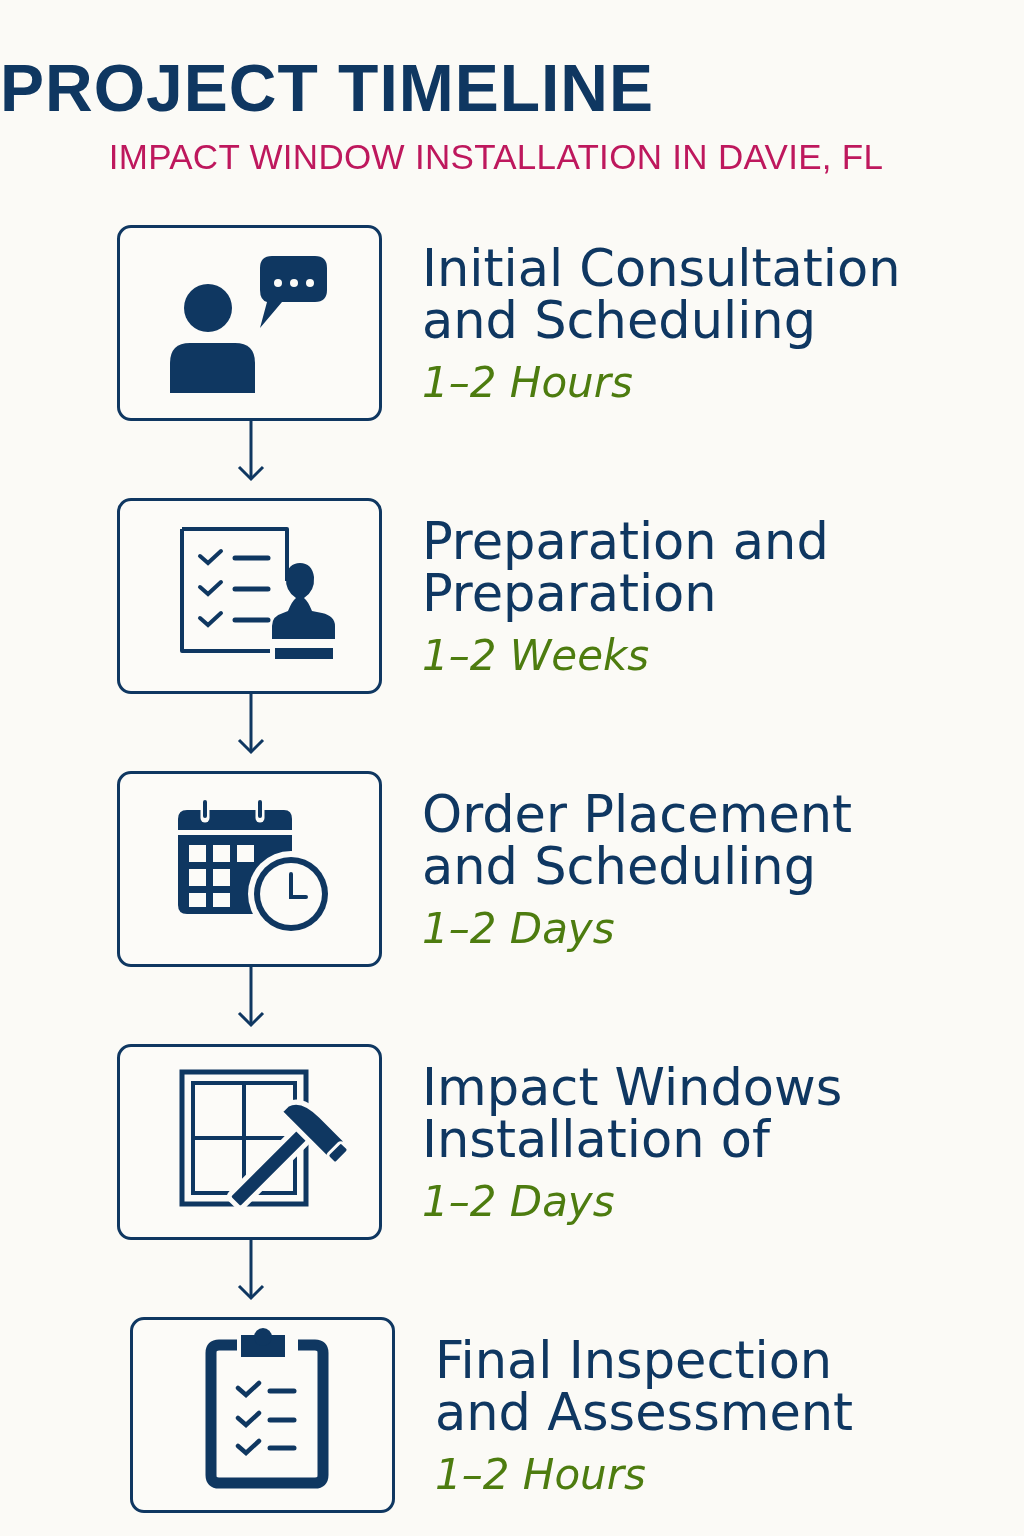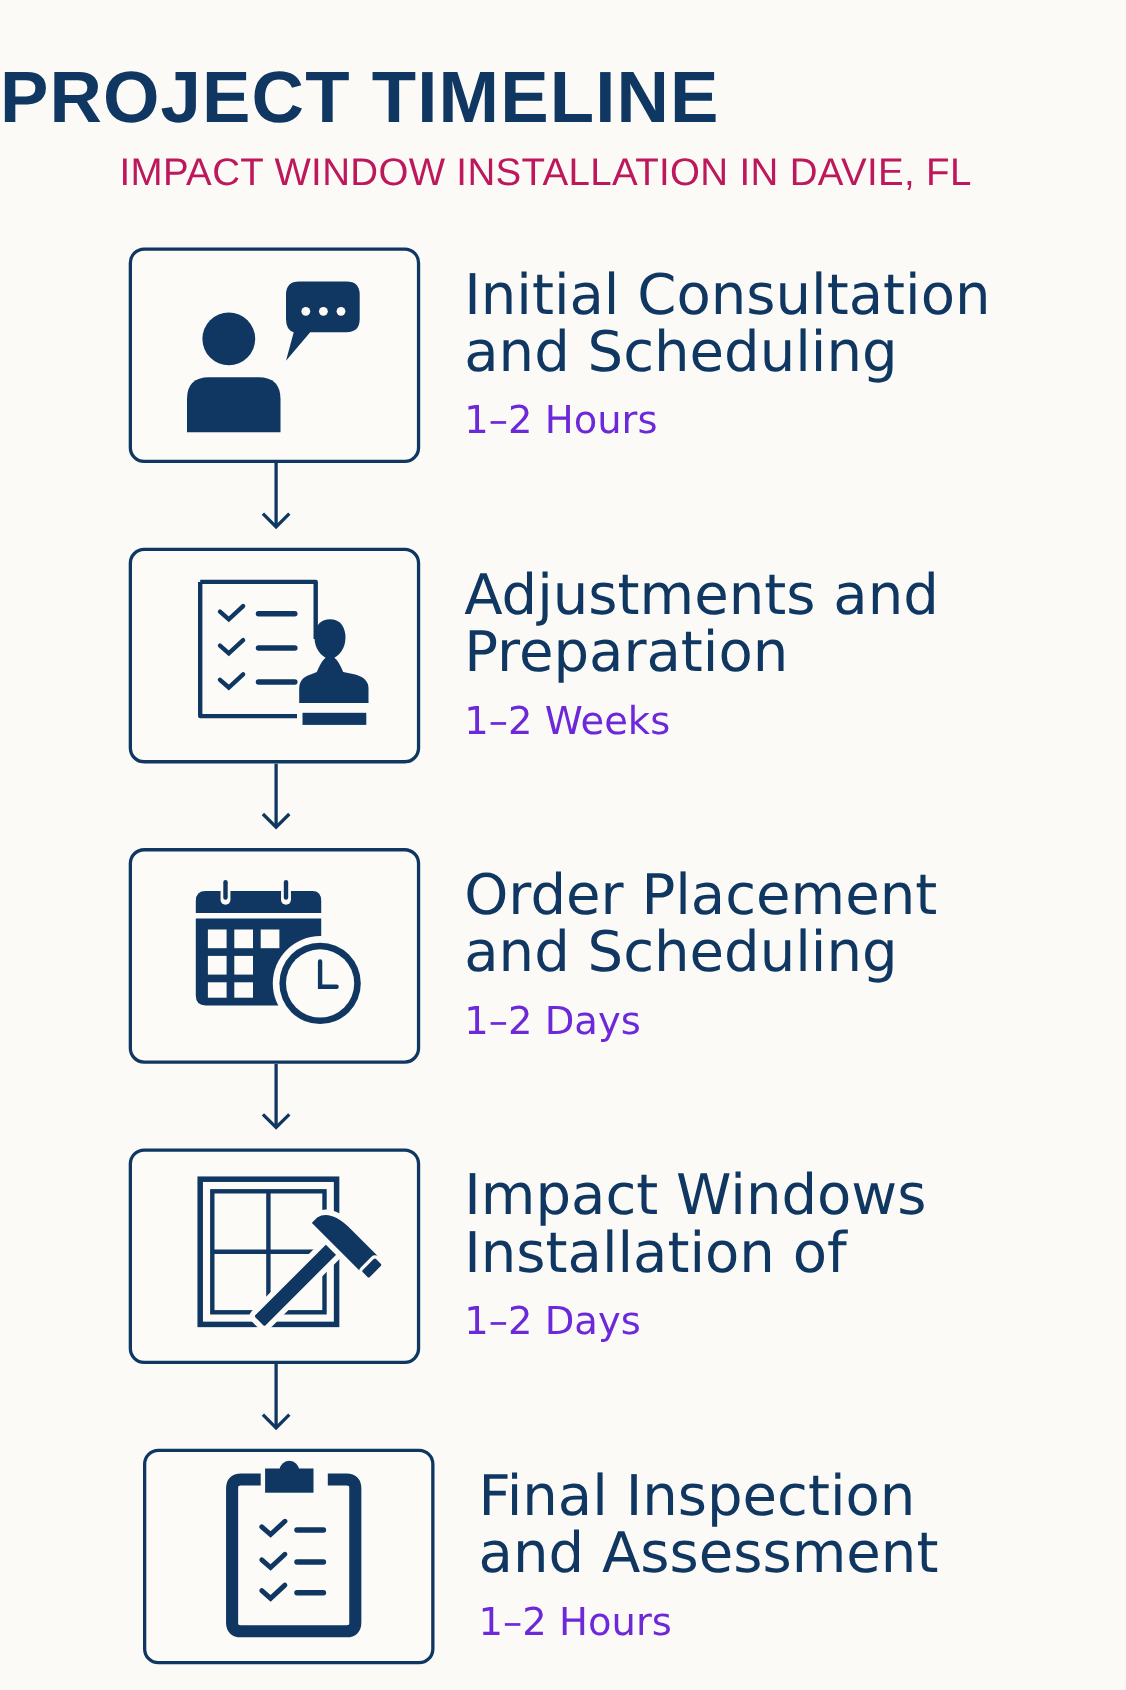--- a/index.html
+++ b/index.html
@@ -21,21 +21,21 @@
     position:absolute; left:117px; top:0; width:259px; height:190px;
     border:3px solid #0f3761; border-radius:14px; background:#fcfbf8;
   }
   .box svg { position:absolute; left:0; top:0; width:259px; height:190px; }
   .arrow { position:absolute; left:236px; top:196px; width:30px; height:62px; }
   .label {
     position:absolute; left:422px; top:18px; width:520px;
     font-size:51px; line-height:52px; color:#0f3761;
   }
   .dur {
-    position:absolute; left:422px; top:136px; font-size:35px; line-height:44px; color:#6d28d9;
+    position:absolute; left:422px; top:136px; font-size:42px; line-height:44px; color:#4d7c0f;font-style:italic;
   }
 </style>
 </head>
 <body>
 
 <div class="title">PROJECT TIMELINE</div>
 <div class="subtitle">IMPACT WINDOW INSTALLATION IN DAVIE, FL</div>
 
 <div class="step" style="top:225px;">
   <div class="box">
@@ -72,21 +72,21 @@
       <line x1="115" y1="119" x2="148" y2="119" stroke="#0f3761" stroke-width="5" stroke-linecap="round"></line>
       <path d="M168 110 Q172 100 176 97 Q165 90 166 76 Q168 62 180 62 Q192 62 194 76 Q195 90 184 97 Q188 100 192 110 L202 112 Q215 115 215 125 L215 138 L152 138 L152 125 Q152 115 163 112 Z" fill="#0f3761"></path>
       <rect x="155" y="147" width="58" height="11" fill="#0f3761"></rect>
     </svg>
   </div>
   <svg class="arrow" viewBox="0 0 30 62">
     <line x1="15" y1="0" x2="15" y2="58" stroke="#0f3761" stroke-width="3"></line>
     <polyline points="3,46 15,58 27,46" fill="none" stroke="#0f3761" stroke-width="3"></polyline>
   </svg>
   <div class="label">
-    <div>Adjustments and</div>
+    <div>Preparation and</div>
     <div>Preparation</div>
   </div>
   <div class="dur">1–2 Weeks</div>
 </div>
 
 <div class="step" style="top:771px;">
   <div class="box">
     <svg viewBox="0 0 259 190">
       <path d="M58 45 Q58 36 67 36 L164 36 Q172 36 172 45 L172 56 L58 56 Z" fill="#0f3761"></path>
       <line x1="85" y1="28" x2="85" y2="44" stroke="#fcfbf8" stroke-width="9" stroke-linecap="round"></line>

